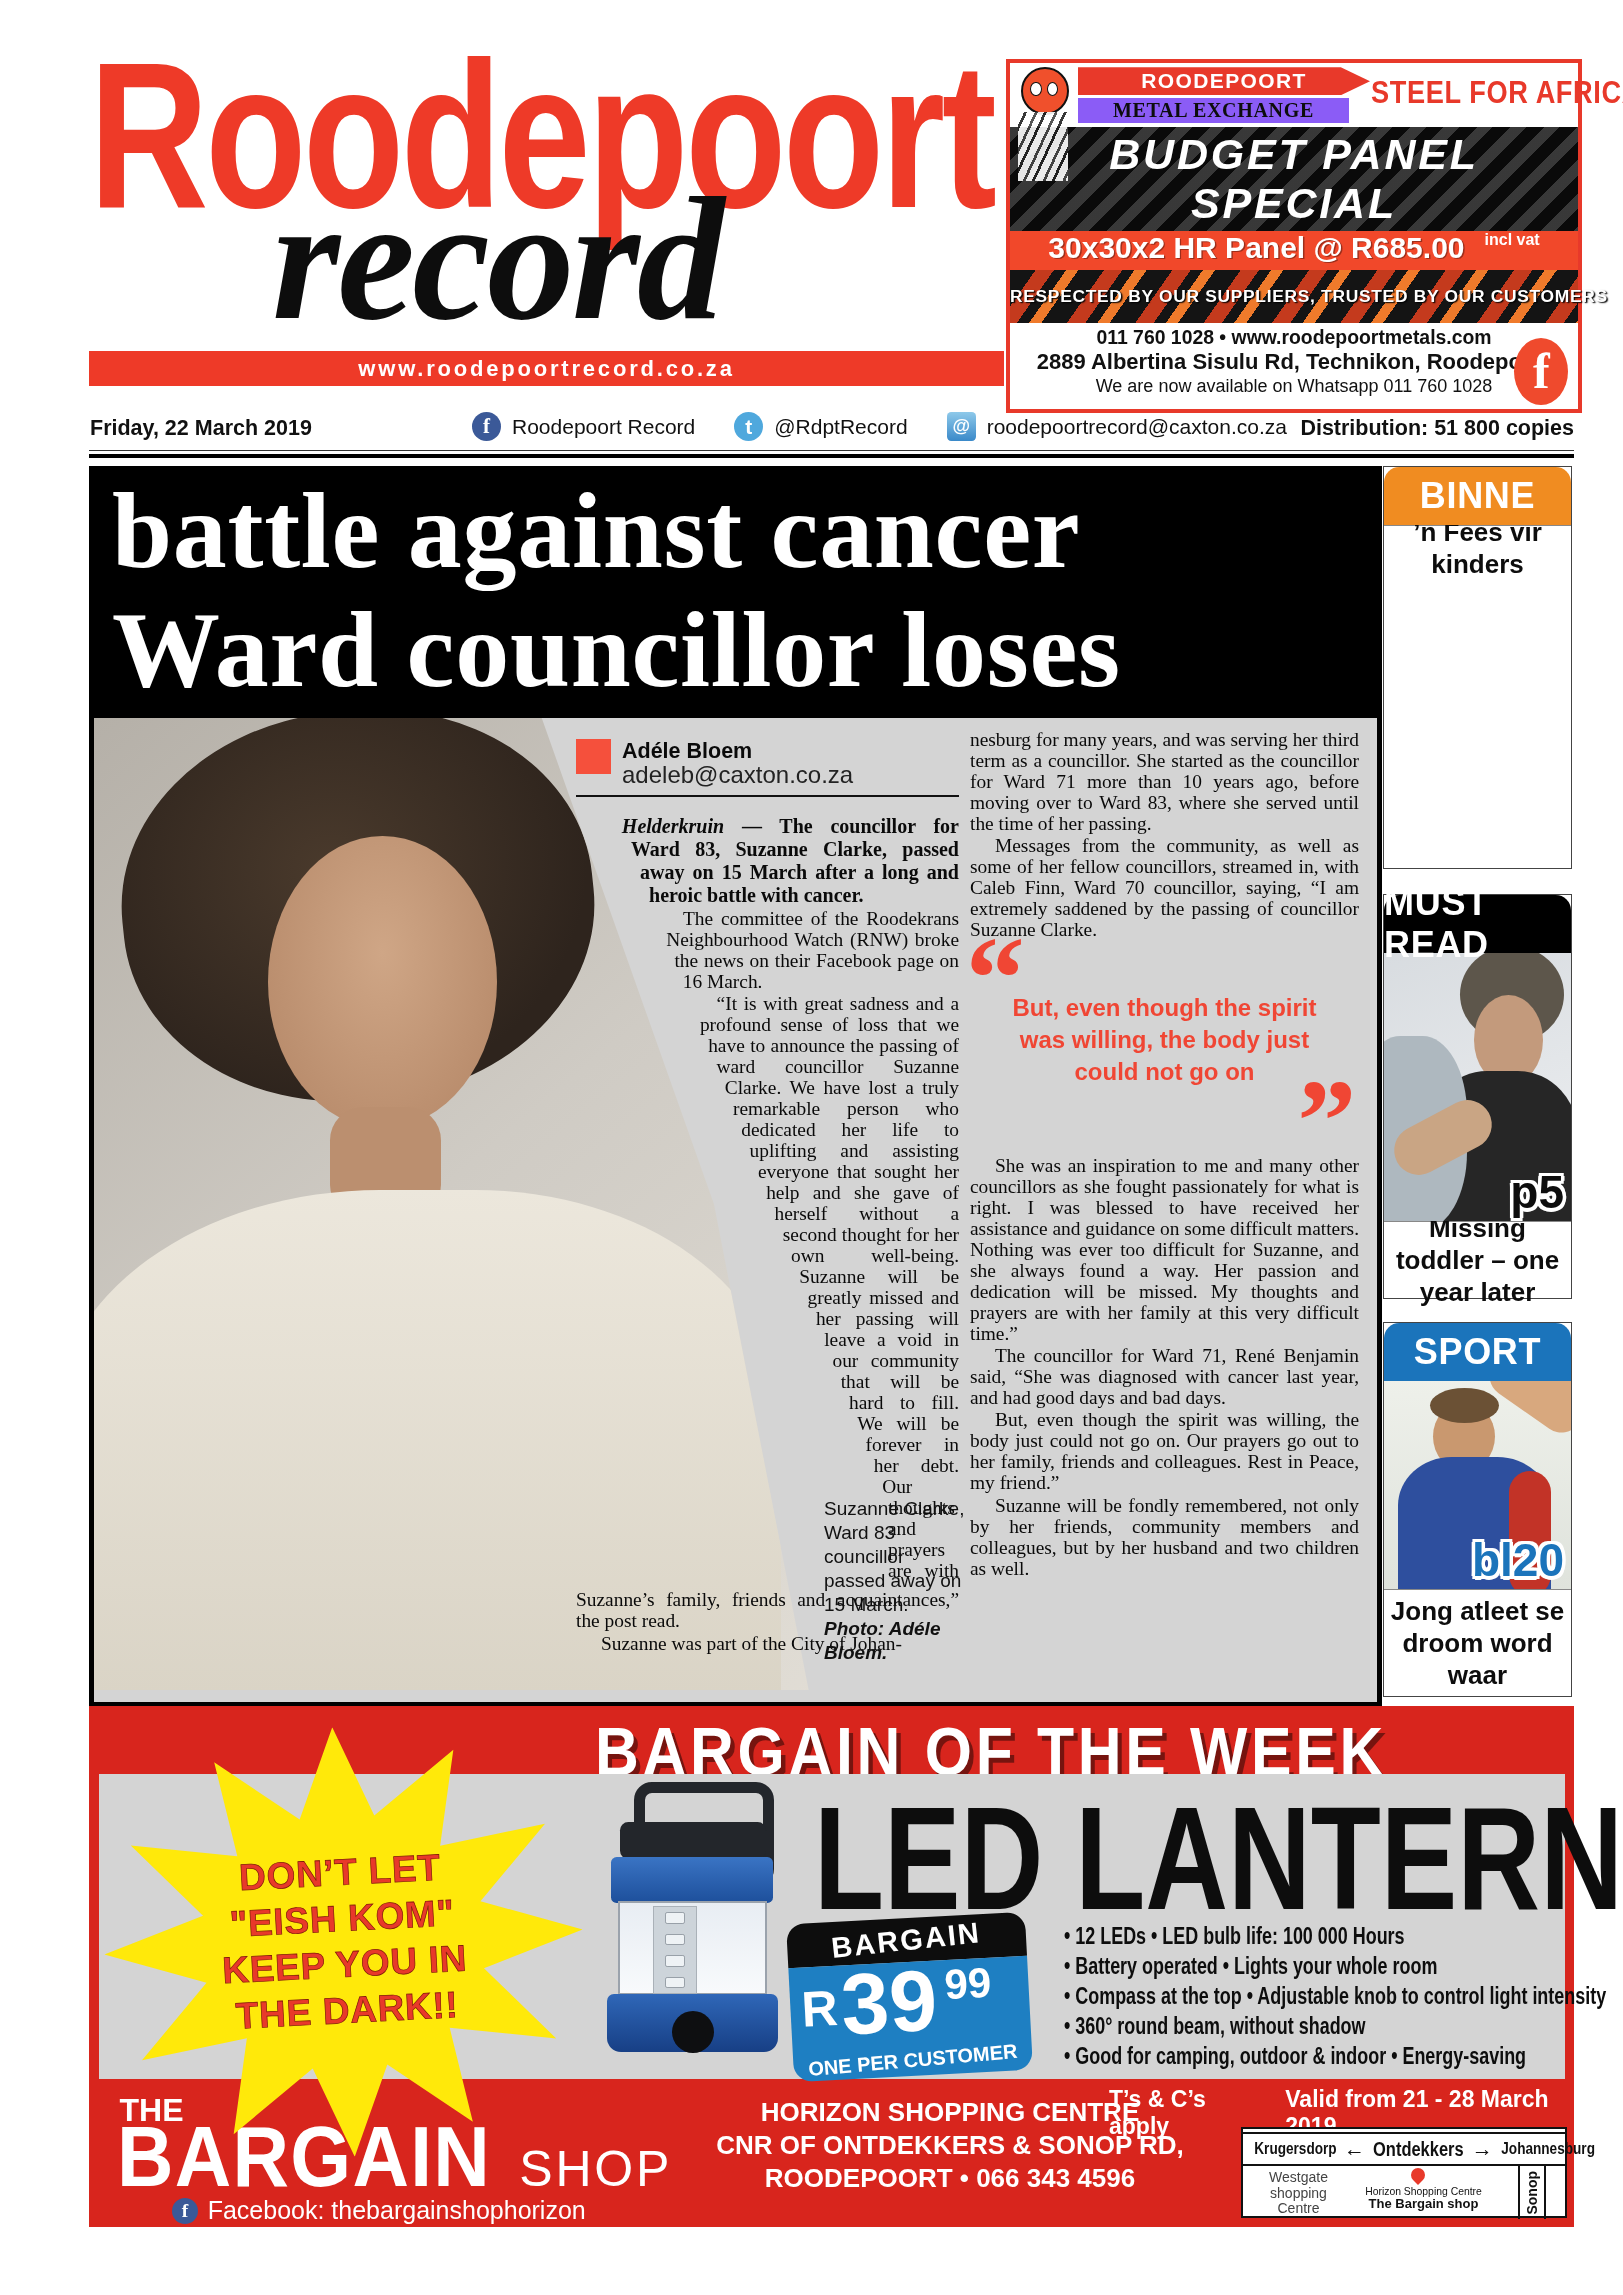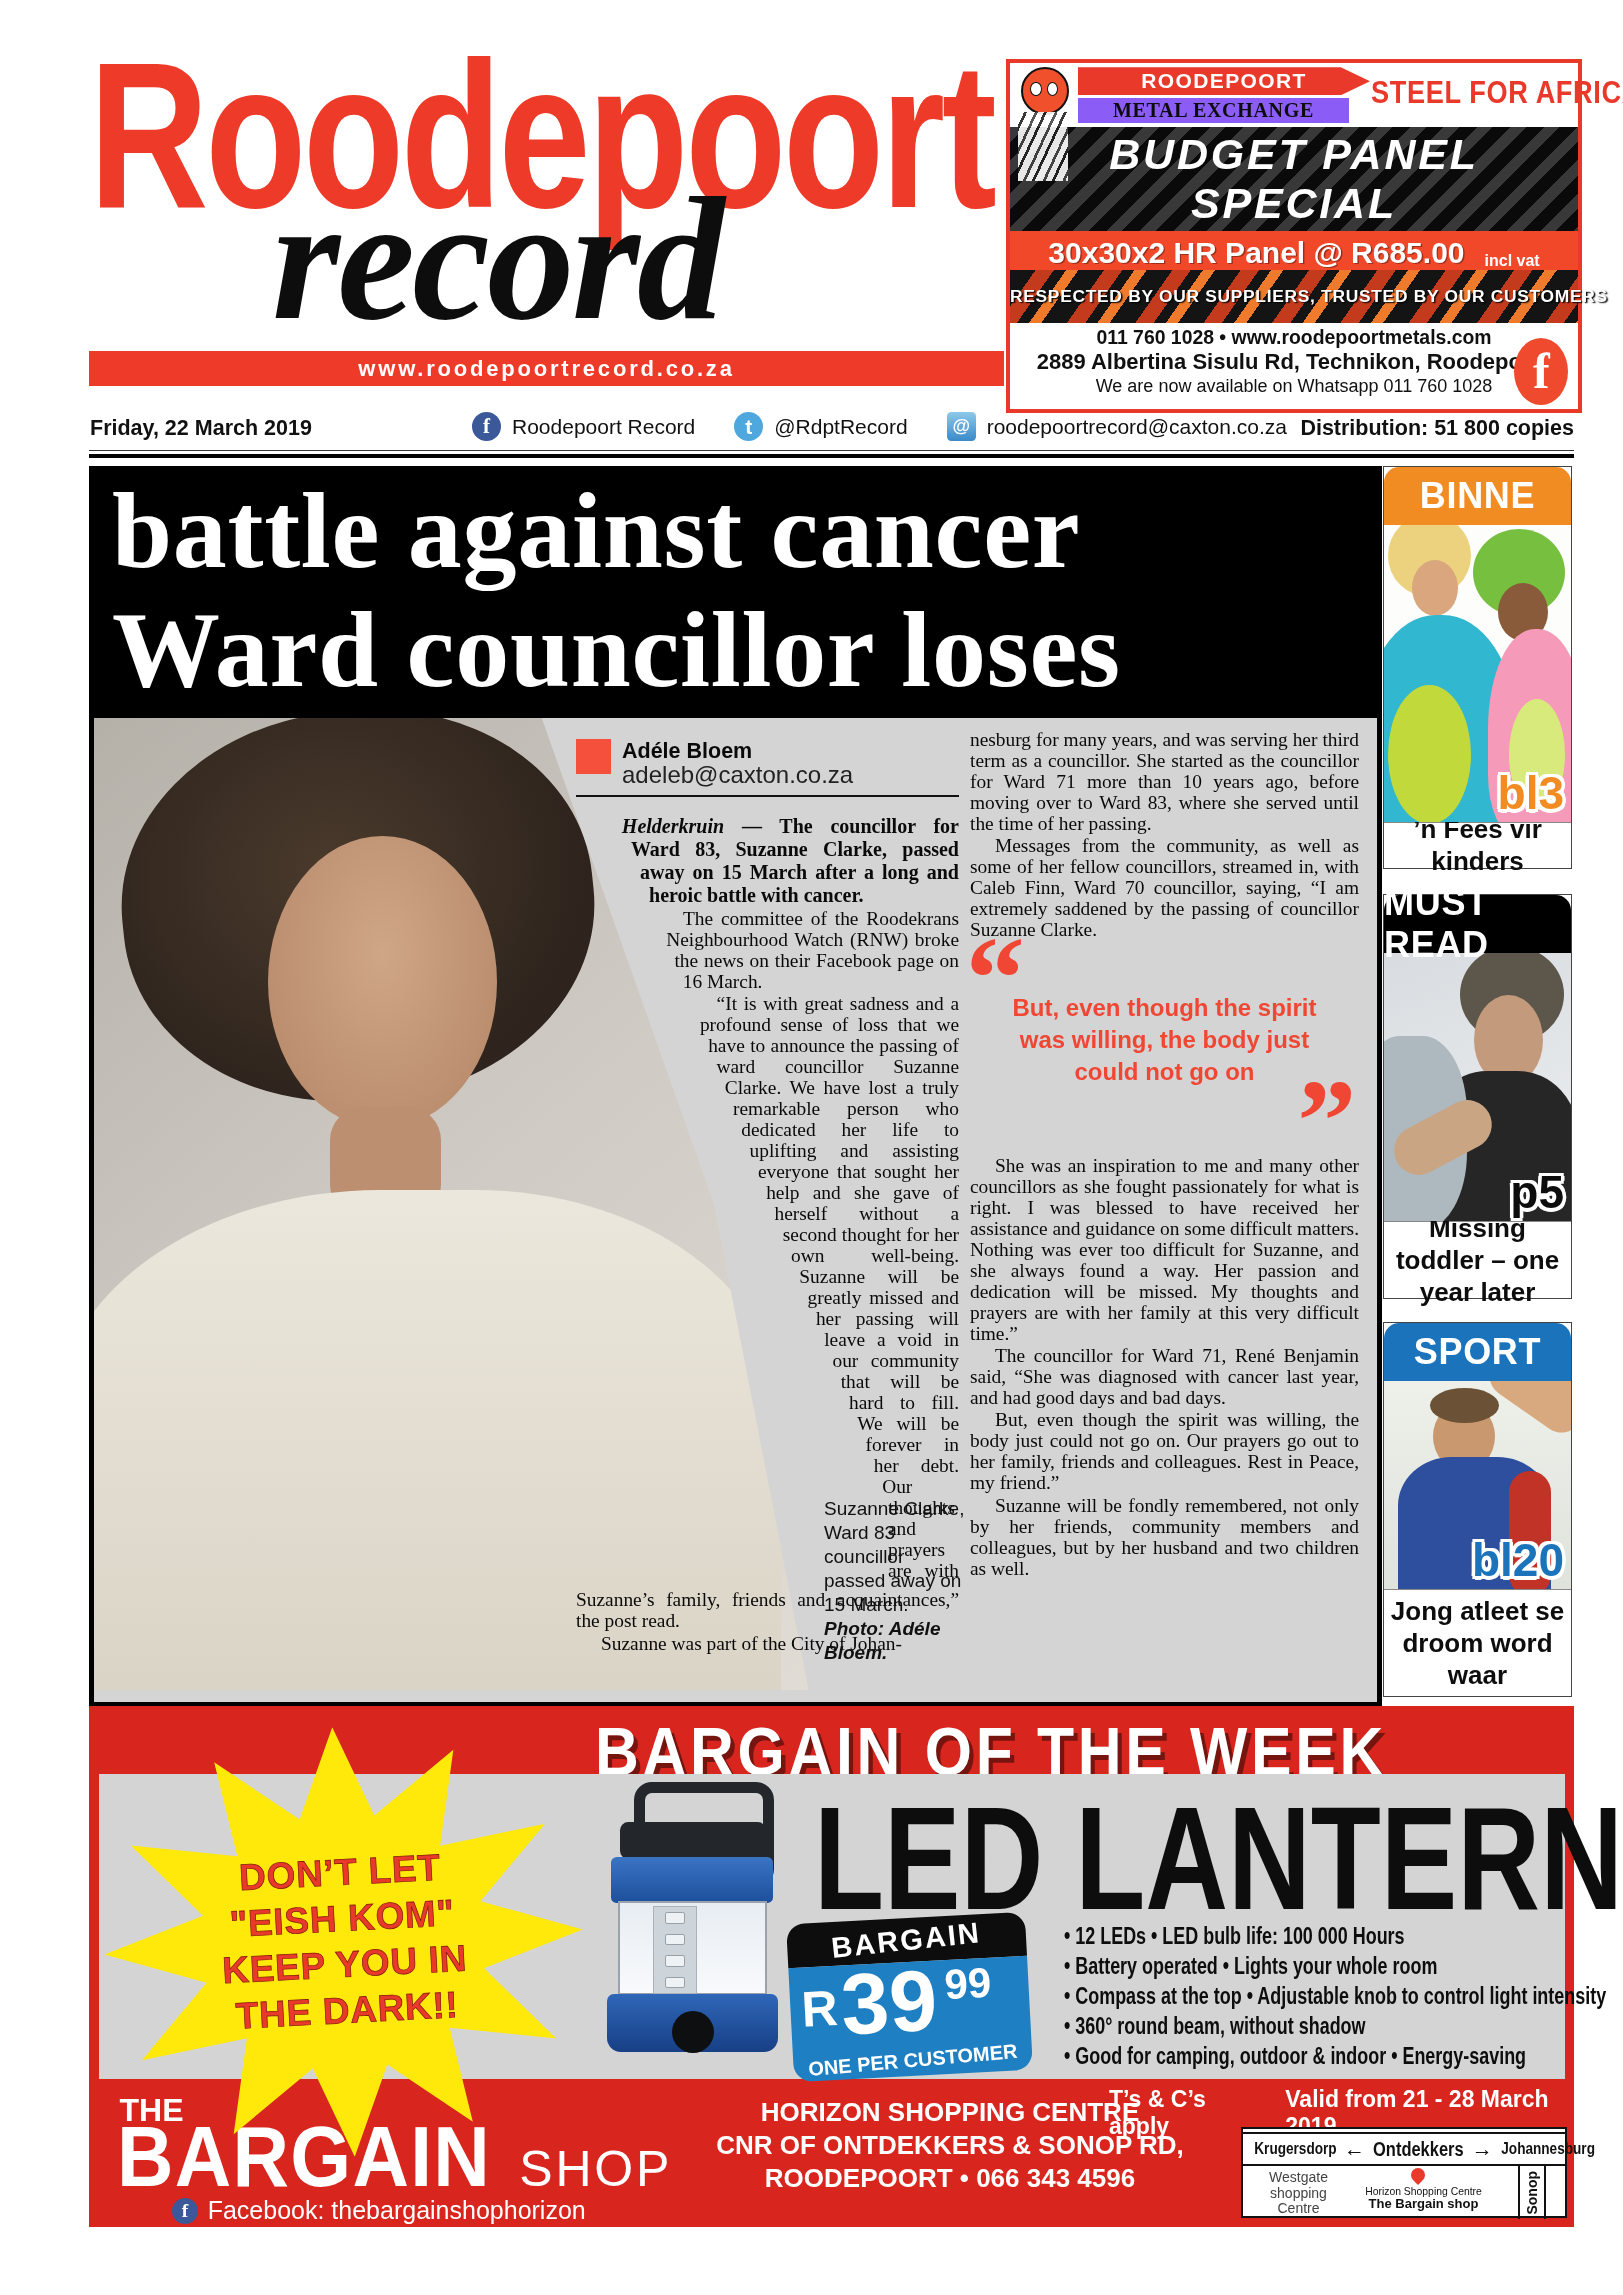--- a/index.html
+++ b/index.html
@@ -28,21 +28,21 @@
   .mx-banner span{color:#fff;font-weight:bold;font-size:21px;letter-spacing:1.4px;}
   .mx-sub{position:absolute;left:68px;top:35px;width:271px;height:25px;background:#8b5cf6;display:flex;align-items:center;justify-content:center;font-family:Liberation Serif, serif;}
   .mx-sub span{color:#0d0d0d;font-weight:bold;font-size:20px;letter-spacing:0.7px;}
   .mx-steel{position:absolute;left:361px;top:11px;font-size:32px;font-weight:bold;color:#e8392a;
     transform:scaleX(.85);transform-origin:left;white-space:nowrap;letter-spacing:0.7px;}
   .mx-dark{position:absolute;left:0;top:64px;width:100%;height:104px;background:#161616;
     background-image:repeating-linear-gradient(135deg,rgba(120,120,120,.35) 0 11px,rgba(0,0,0,.55) 11px 23.6px);
     display:flex;flex-direction:column;align-items:center;justify-content:center;}
   .mx-dark div{color:#fff;font-weight:bold;font-style:italic;font-size:43px;line-height:49px;letter-spacing:2.8px;text-align:center;}
   .mx-orange{position:absolute;left:0;top:168px;width:100%;height:39px;background:#f1482a;
-    display:flex;align-items:flex-end;justify-content:center;gap:20px;}
+    display:flex;align-items:flex-start;justify-content:center;gap:20px;}
   .mx-orange .big{color:#fff;font-weight:bold;font-size:30px;text-shadow:1.4px 1.4px 0 rgba(0,0,0,.35);white-space:nowrap;}
   .mx-orange .sml{color:#fff;font-weight:bold;font-size:16px;}
   .mx-stripe{position:absolute;left:0;top:207px;width:100%;height:53px;
     background:repeating-linear-gradient(125deg,#141414 0 21px,#c43a1d 21px 36px,#141414 36px 46px,#ef7a2b 46px 56px);
     display:flex;align-items:center;justify-content:flex-start;}
   .mx-stripe span{color:#fff;font-weight:bold;font-size:17.4px;letter-spacing:0.7px;text-shadow:1.4px 1.4px 1.4px #000;white-space:nowrap;}
   .mx-white{position:absolute;left:0;top:260px;width:100%;height:78px;background:#fff;text-align:center;padding-top:2.8px;}
   .mx-white .l1{font-weight:bold;font-size:19.4px;line-height:23.6px;}
   .mx-white .l2{font-weight:bold;font-size:22px;line-height:26px;}
   .mx-white .l3{font-weight:normal;font-size:18px;line-height:22px;}
@@ -279,31 +279,20 @@
       <p>Suzanne will be fondly remembered, not only by her friends, community members and colleagues, but by her husband and two children as well.</p>
     </div>
 
     <div class="caption"><span>Suzanne Clarke, Ward 83 councillor passed away on 15 March. </span><span class="credit">Photo: Adéle Bloem.</span></div>
   </div>
 
   <div class="abs card" style="top:466px;height:403px;">
     <div class="card-head" style="background:#f08c21;">
       <span>BINNE</span>
     </div>
-    <div class="card-img" style="height:297px;background:#fdfdfb;">
-      <div class="blob" style="left:4.2px;top:-11px;width:83px;height:83px;background:#ecd27f;"></div>
-      <div class="blob" style="left:28px;top:35px;width:46px;height:56px;background:#d9a67e;"></div>
-      <div class="blob" style="left:89px;top:4.2px;width:92px;height:87px;background:#76bf3f;"></div>
-      <div class="blob" style="left:114px;top:58px;width:50px;height:58px;background:#8a5b3a;"></div>
-      <div class="blob" style="left:-21px;top:90px;width:153px;height:229px;background:#31b7cf;border-radius:48% 48% 30% 30%;"></div>
-      <div class="blob" style="left:4.2px;top:160px;width:83px;height:139px;background:#c2d93c;"></div>
-      <div class="blob" style="left:104px;top:104px;width:97px;height:208px;background:#f59ab8;border-radius:48% 48% 30% 30%;"></div>
-      <div class="blob" style="left:125px;top:174px;width:56px;height:111px;background:#d9ea7c;"></div>
-      <div class="pgref" style="color:#f08c21;">bl3</div>
-    </div>
     <div class="card-cap" style="height:44px;">’n Fees vir kinders</div>
   </div>
 
   <div class="abs card" style="top:894px;height:405px;">
     <div class="card-head" style="background:#000;">
       <span>MUST READ</span>
     </div>
     <div class="card-img" style="height:268px;background:linear-gradient(160deg,#d8dce0,#eef0f2);">
       <div class="blob" style="left:76px;top:-7px;width:104px;height:97px;background:#5d564b;"></div>
       <div class="blob" style="left:90px;top:42px;width:69px;height:90px;background:#c39a7c;"></div>

